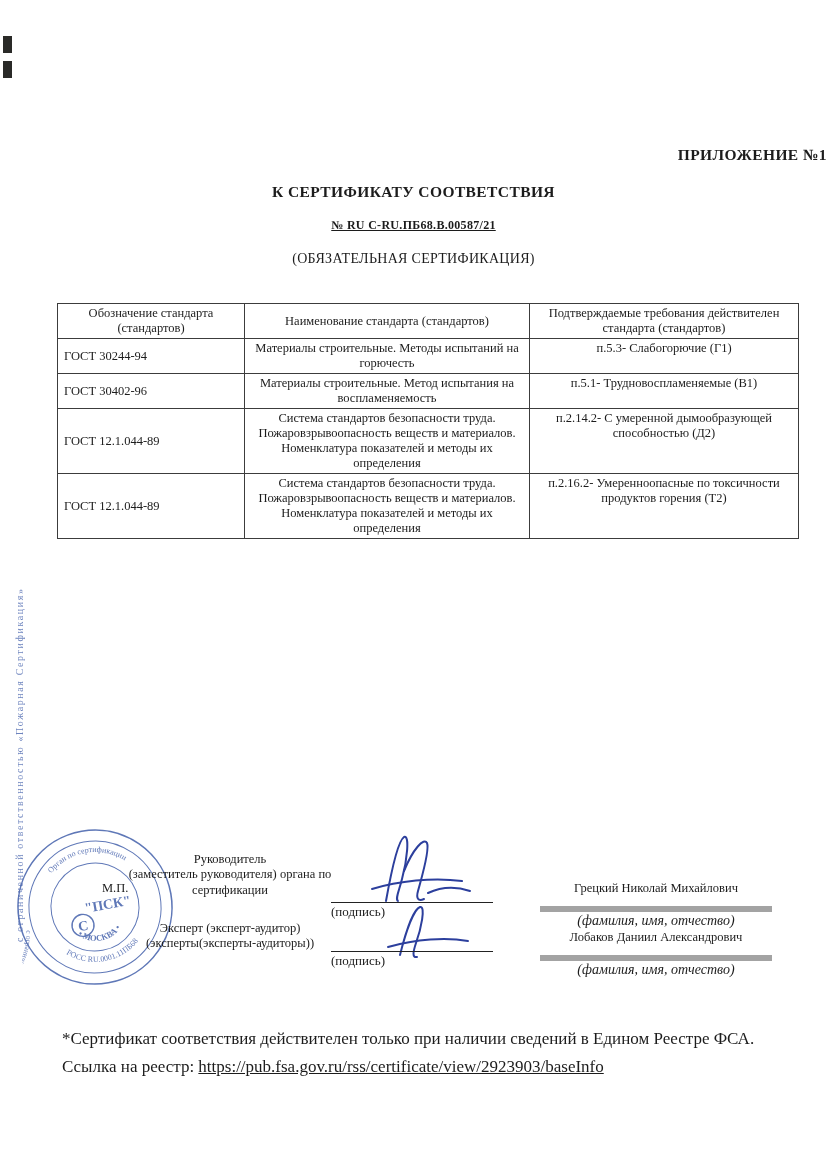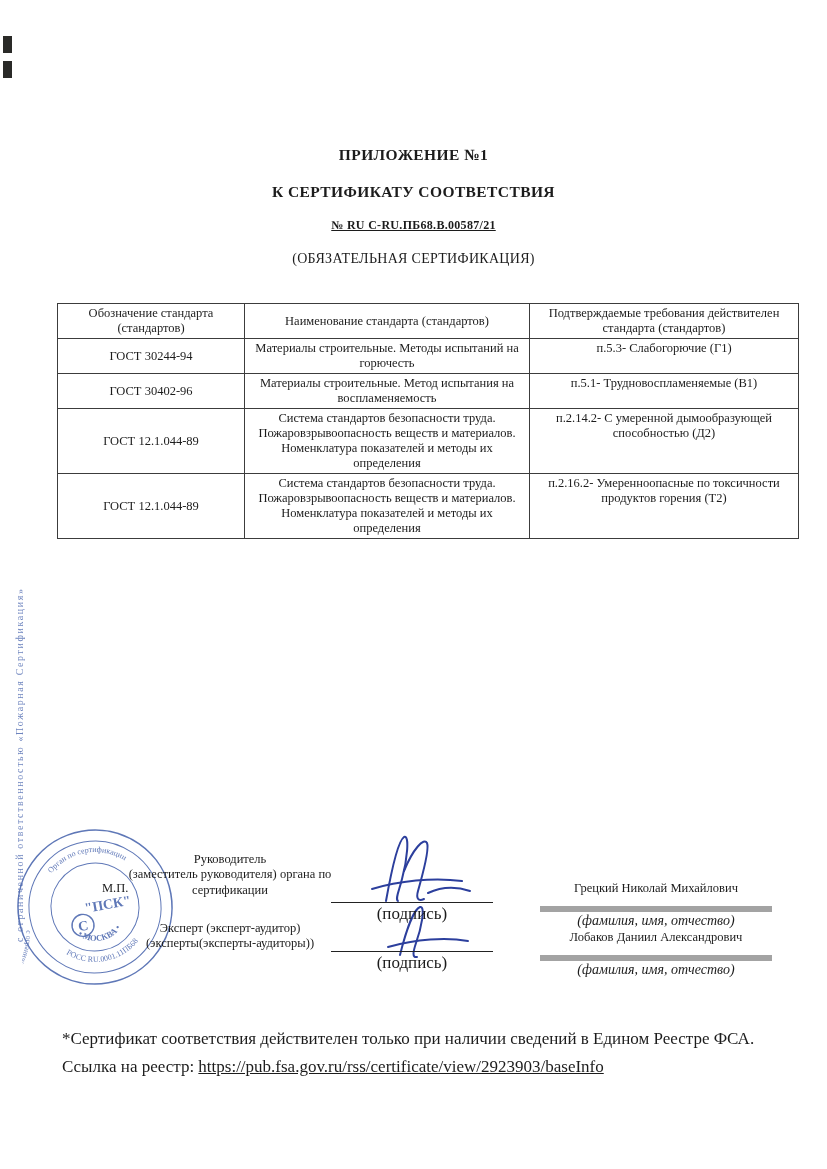--- a/index.html
+++ b/index.html
@@ -10,47 +10,47 @@
     background:#ffffff;
     font-family:"Liberation Serif", serif;
     color:#1c1c1c;
     overflow:hidden;
   }
   .scan-mark{position:absolute;background:#2a2a28;}
   .mark1{left:3px;top:36px;width:9px;height:17px;}
   .mark2{left:3px;top:61px;width:9px;height:17px;}
 
   .header{position:absolute;left:0;top:146px;width:100%;text-align:center;}
-  .title{font-size:15.5px;font-weight:bold;letter-spacing:.4px;}
+  .title{font-size:15.5px;font-weight:bold;letter-spacing:.4px;text-align:right;}
   .subtitle{font-size:15.5px;font-weight:bold;margin-top:19px;letter-spacing:.4px;}
   .cert-number{font-size:12px;font-weight:bold;margin-top:17px;text-decoration:underline;letter-spacing:.3px;}
   .cert-type{font-size:14px;margin-top:18px;letter-spacing:.3px;}
 
   table.standards{
     position:absolute;left:57px;top:303px;width:714px;
     border-collapse:collapse;table-layout:fixed;
     font-size:12.5px;line-height:1.2;
   }
   table.standards th, table.standards td{
     border:1px solid #3c3c3c;padding:2px 6px;font-weight:normal;
   }
   table.standards th{text-align:center;vertical-align:middle;height:30px;}
   .c1{width:174px;} .c2{width:272px;} .c3{width:256px;}
-  td.cell-std{text-align:center;vertical-align:middle;font-family:Liberation Serif, serif;}
+  td.cell-std{vertical-align:middle;font-family:Liberation Serif, serif;}
   td.cell-name{text-align:center;vertical-align:middle;padding:2px 12px;}
   td.cell-req{text-align:center;vertical-align:top;padding:2px 8px;}
 
   .role-block{position:absolute;text-align:center;font-size:12.5px;line-height:1.22;}
   .head-role{left:108px;top:852px;width:244px;}
   .expert-role{left:108px;top:921px;width:244px;}
   .mp-label{position:absolute;left:102px;top:881px;font-size:12.5px;}
 
   .sig-line{position:absolute;border-bottom:1px solid #222;height:0;width:162px;left:331px;}
   .sig-line1{top:902px;} .sig-line2{top:951px;}
-  .sig-caption{position:absolute;left:331px;width:162px;text-align:center;font-size:17px;}
+  .sig-caption{position:absolute;left:331px;width:162px;font-size:13px;}
   .sig-caption1{top:904px;} .sig-caption2{top:953px;}
 
   .name-block{position:absolute;left:540px;width:232px;text-align:center;font-size:12.5px;}
   .name-block .nm{display:block;padding-bottom:10px;border-bottom:6px solid #a3a3a3;}
   .name-block .cap{display:block;font-size:14px;padding-top:1px;font-style:italic;}
   .name1{top:881px;} .name2{top:930px;}
 
   .footer{position:absolute;left:62px;top:1025px;font-size:17px;line-height:1.65;}
   .footer .url{text-decoration:underline;}
 

